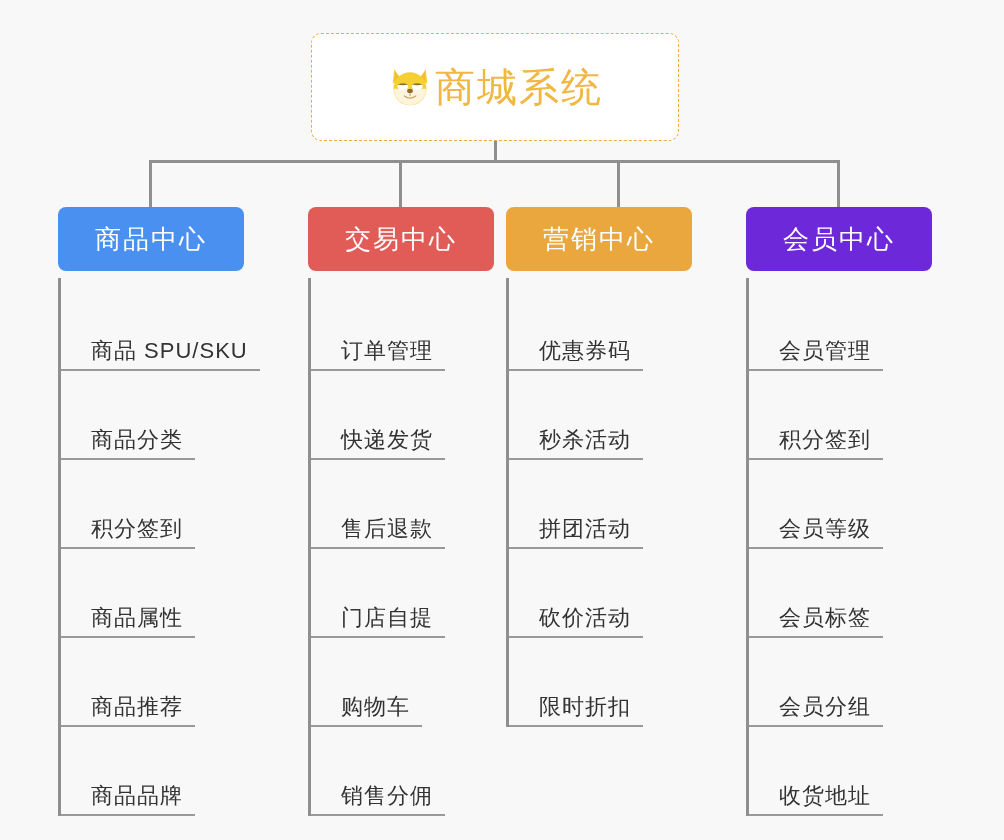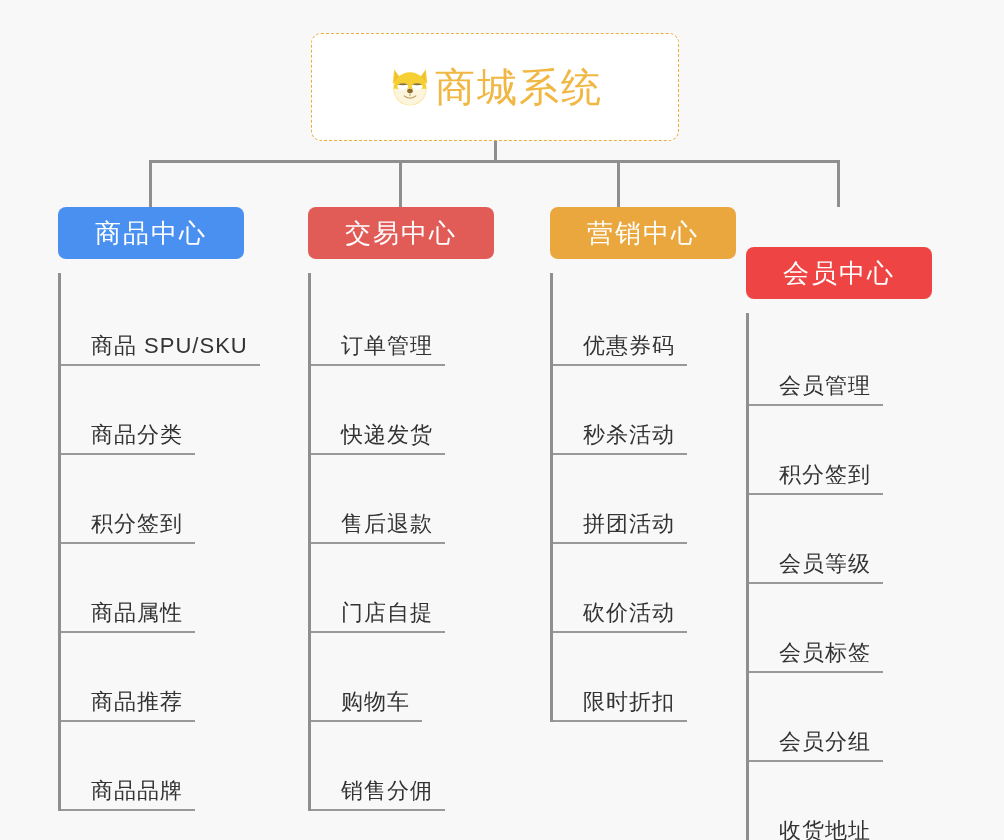--- a/index.html
+++ b/index.html
@@ -74,35 +74,35 @@
     width: 3px;
     height: 47px;
   }
 
   
   .branch {
     position: absolute;
     top: 207px;
   }
   .branch-head {
-    height: 52px;
+    height: 64px;
     border-radius: 8px;
     display: flex;
     align-items: center;
     justify-content: center;
     color: #ffffff;
     font-size: 26px;
     letter-spacing: 2px;
     box-sizing: border-box;
   }
 
   
   .leaf-list {
     position: relative;
-    margin-top: 14px;
+    margin-top: 7px;
     padding-top: 4px;
     border-left: 3px solid #8f8f8f;
     width: 100%;
     box-sizing: border-box;
   }
   .leaf-item {
     height: 89px;
     position: relative;
     display: flex;
     align-items: flex-end;
@@ -196,21 +196,21 @@
             <div class="leaf-inner">门店自提</div>
           </div>
           <div class="leaf-item">
             <div class="leaf-inner">购物车</div>
           </div>
           <div class="leaf-item">
             <div class="leaf-inner">销售分佣</div>
           </div>
         </div>
       </div>
-      <div class="branch" style="left: 550px; width: 186px;">
+      <div class="branch" style="left: 506px; width: 186px;">
         <div class="branch-head" style="background: rgb(233, 167, 62);">
           <span>营销中心</span>
         </div>
         <div class="leaf-list">
           <div class="leaf-item">
             <div class="leaf-inner">优惠券码</div>
           </div>
           <div class="leaf-item">
             <div class="leaf-inner">秒杀活动</div>
           </div>
@@ -219,21 +219,21 @@
           </div>
           <div class="leaf-item">
             <div class="leaf-inner">砍价活动</div>
           </div>
           <div class="leaf-item">
             <div class="leaf-inner">限时折扣</div>
           </div>
         </div>
       </div>
       <div class="branch" style="left: 746px; width: 186px;">
-        <div class="branch-head" style="background: #ef4444; margin-top: 40px;">
+        <div class="branch-head" style="background: #6d28d9;">
           <span>会员中心</span>
         </div>
         <div class="leaf-list">
           <div class="leaf-item">
             <div class="leaf-inner">会员管理</div>
           </div>
           <div class="leaf-item">
             <div class="leaf-inner">积分签到</div>
           </div>
           <div class="leaf-item">

